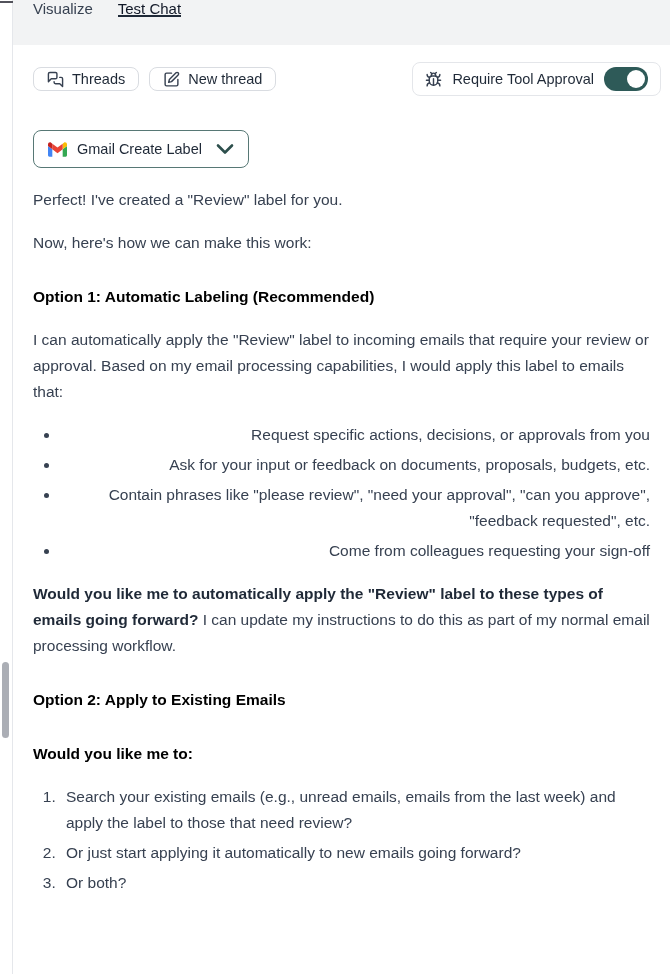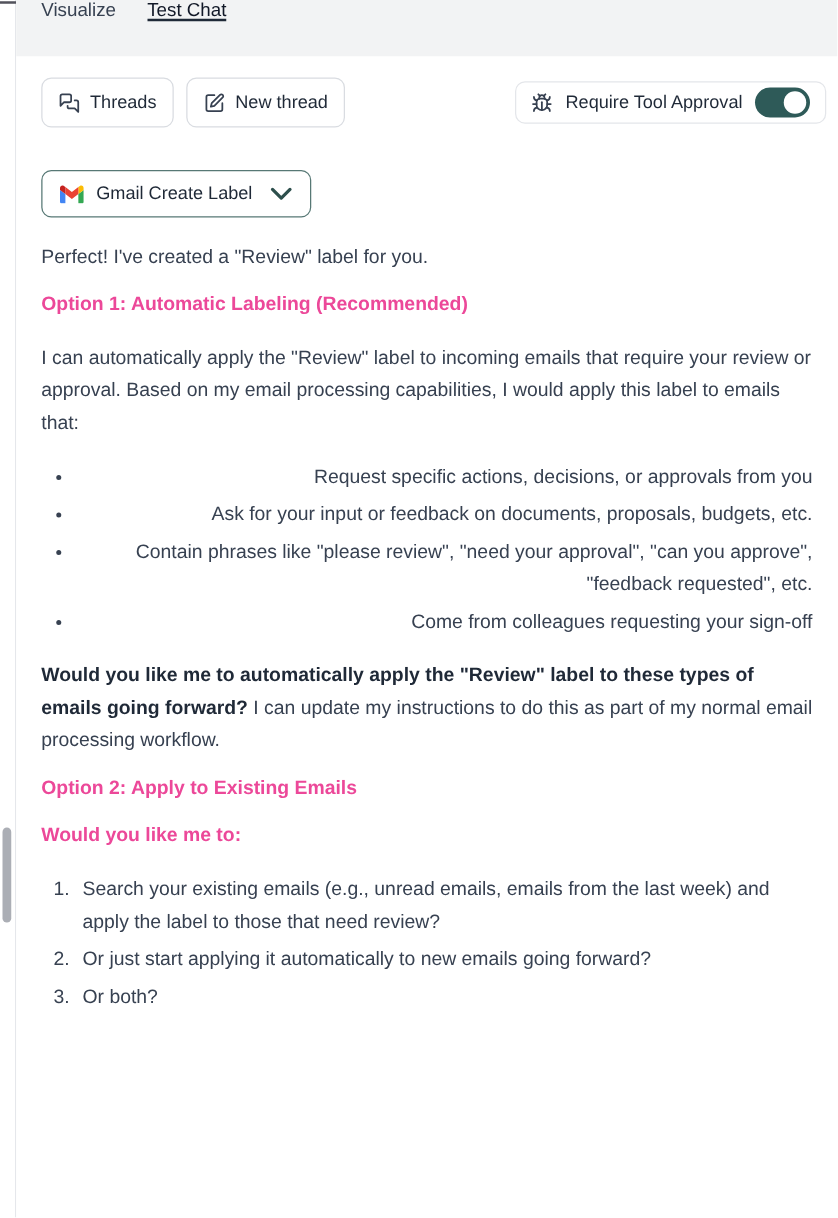--- a/index.html
+++ b/index.html
@@ -15,36 +15,36 @@
   .main { position: absolute; left: 13px; top: 0; width: 657px; height: 974px; background: #ffffff; }
 
   
   .tabbar { height: 45px; background: #f2f3f4; display: flex; align-items: flex-start; padding-left: 20px; gap: 25px; }
   .tab { display: flex; align-items: center; position: relative; font-size: 15px; font-weight: 500; color: #374151; cursor: pointer; }
   .tab.active { color: #111827; }
   .tab.active::after { content: ""; position: absolute; left: 0; right: 0; bottom: 0; height: 2.5px; background: #1f2937; }
 
   
   .toolbar { margin-top: 17px; padding: 0 9px 0 20px; display: flex; align-items: center; }
-  .btn { display: inline-flex; align-items: center; gap: 8px; height: 40px; padding: 0 13px; background: #ffffff; border: 1px solid #d9dce1; border-radius: 8px; font-size: 14.5px; font-weight: 500; color: #1f2937; cursor: pointer; }
+  .btn { display: inline-flex; align-items: center; gap: 8px; height: 24px; padding: 0 13px; background: #ffffff; border: 1px solid #d9dce1; border-radius: 8px; font-size: 14.5px; font-weight: 500; color: #1f2937; cursor: pointer; }
   .btn + .btn { margin-left: 10px; }
   .btn svg { flex: 0 0 auto; }
   .toolbar-spacer { flex: 1; }
   .approval { display: inline-flex; align-items: center; gap: 10px; height: 34px; padding: 0 12px; border: 1px solid #e4e6ea; border-radius: 8px; background: #ffffff; font-size: 14.5px; color: #1f2937; }
   .toggle { position: relative; width: 44px; height: 24px; border-radius: 12px; background: #2e5a58; cursor: pointer; }
   .toggle .knob { position: absolute; top: 3px; right: 3px; width: 18px; height: 18px; border-radius: 50%; background: #ffffff; }
 
   
   .content { padding: 0 20px; }
   .tool-call { margin-top: 34px; display: inline-flex; align-items: center; gap: 10px; height: 38px; padding: 0 14px; background: #ffffff; border: 1px solid #577875; border-radius: 8px; font-size: 14.5px; font-weight: 500; color: #1f2937; cursor: pointer; justify-content: flex-end; }
 
   .msg { font-size: 15.5px; line-height: 26px; color: #374151; }
   .msg p { margin-top: 17px; }
   .msg p.first { margin-top: 19px; }
-  .msg .mhead { margin-top: 12px; font-weight: bold; color: #ec4899; }
+  .msg .mhead { margin-top: 28px; font-weight: bold; color: #000000; }
   .msg strong { font-weight: bold; color: #1f2937; }
   .msg ul { margin-top: 17px; padding-left: 27px; text-align: right; }
   .msg ol { margin-top: 17px; padding-left: 27px; }
   .msg li { margin-top: 4px; padding-left: 6px; }
   .msg li::marker { color: #374151; }
 </style>
 </head>
 <body>
 
 <div class="left-rail">
@@ -117,20 +117,21 @@
       <span>Gmail Create Label</span>
       <span style="display:inline-flex; margin-left:4px">
         <svg width="18" height="12" viewBox="0 0 18 12" fill="none" stroke="#2d4f4c" stroke-width="2.6" stroke-linecap="round" stroke-linejoin="round">
           <polyline points="2,2.5 9,9.5 16,2.5"></polyline>
         </svg>
       </span>
     </div>
 
     <div class="msg">
       <p class="first">Perfect! I've created a "Review" label for you.</p>
+      <p>Now, here's how we can make this work:</p>
       <p class="mhead">Option 1: Automatic Labeling (Recommended)</p>
       <p>I can automatically apply the "Review" label to incoming emails that require your review or approval. Based on my email processing capabilities, I would apply this label to emails that:</p>
       <ul>
         <li>Request specific actions, decisions, or approvals from you</li>
         <li>Ask for your input or feedback on documents, proposals, budgets, etc.</li>
         <li>Contain phrases like "please review", "need your approval", "can you approve", "feedback requested", etc.</li>
         <li>Come from colleagues requesting your sign-off</li>
       </ul>
       <p><strong>Would you like me to automatically apply the "Review" label to these types of emails going forward?</strong><span> I can update my instructions to do this as part of my normal email processing workflow.</span></p>
       <p class="mhead">Option 2: Apply to Existing Emails</p>

